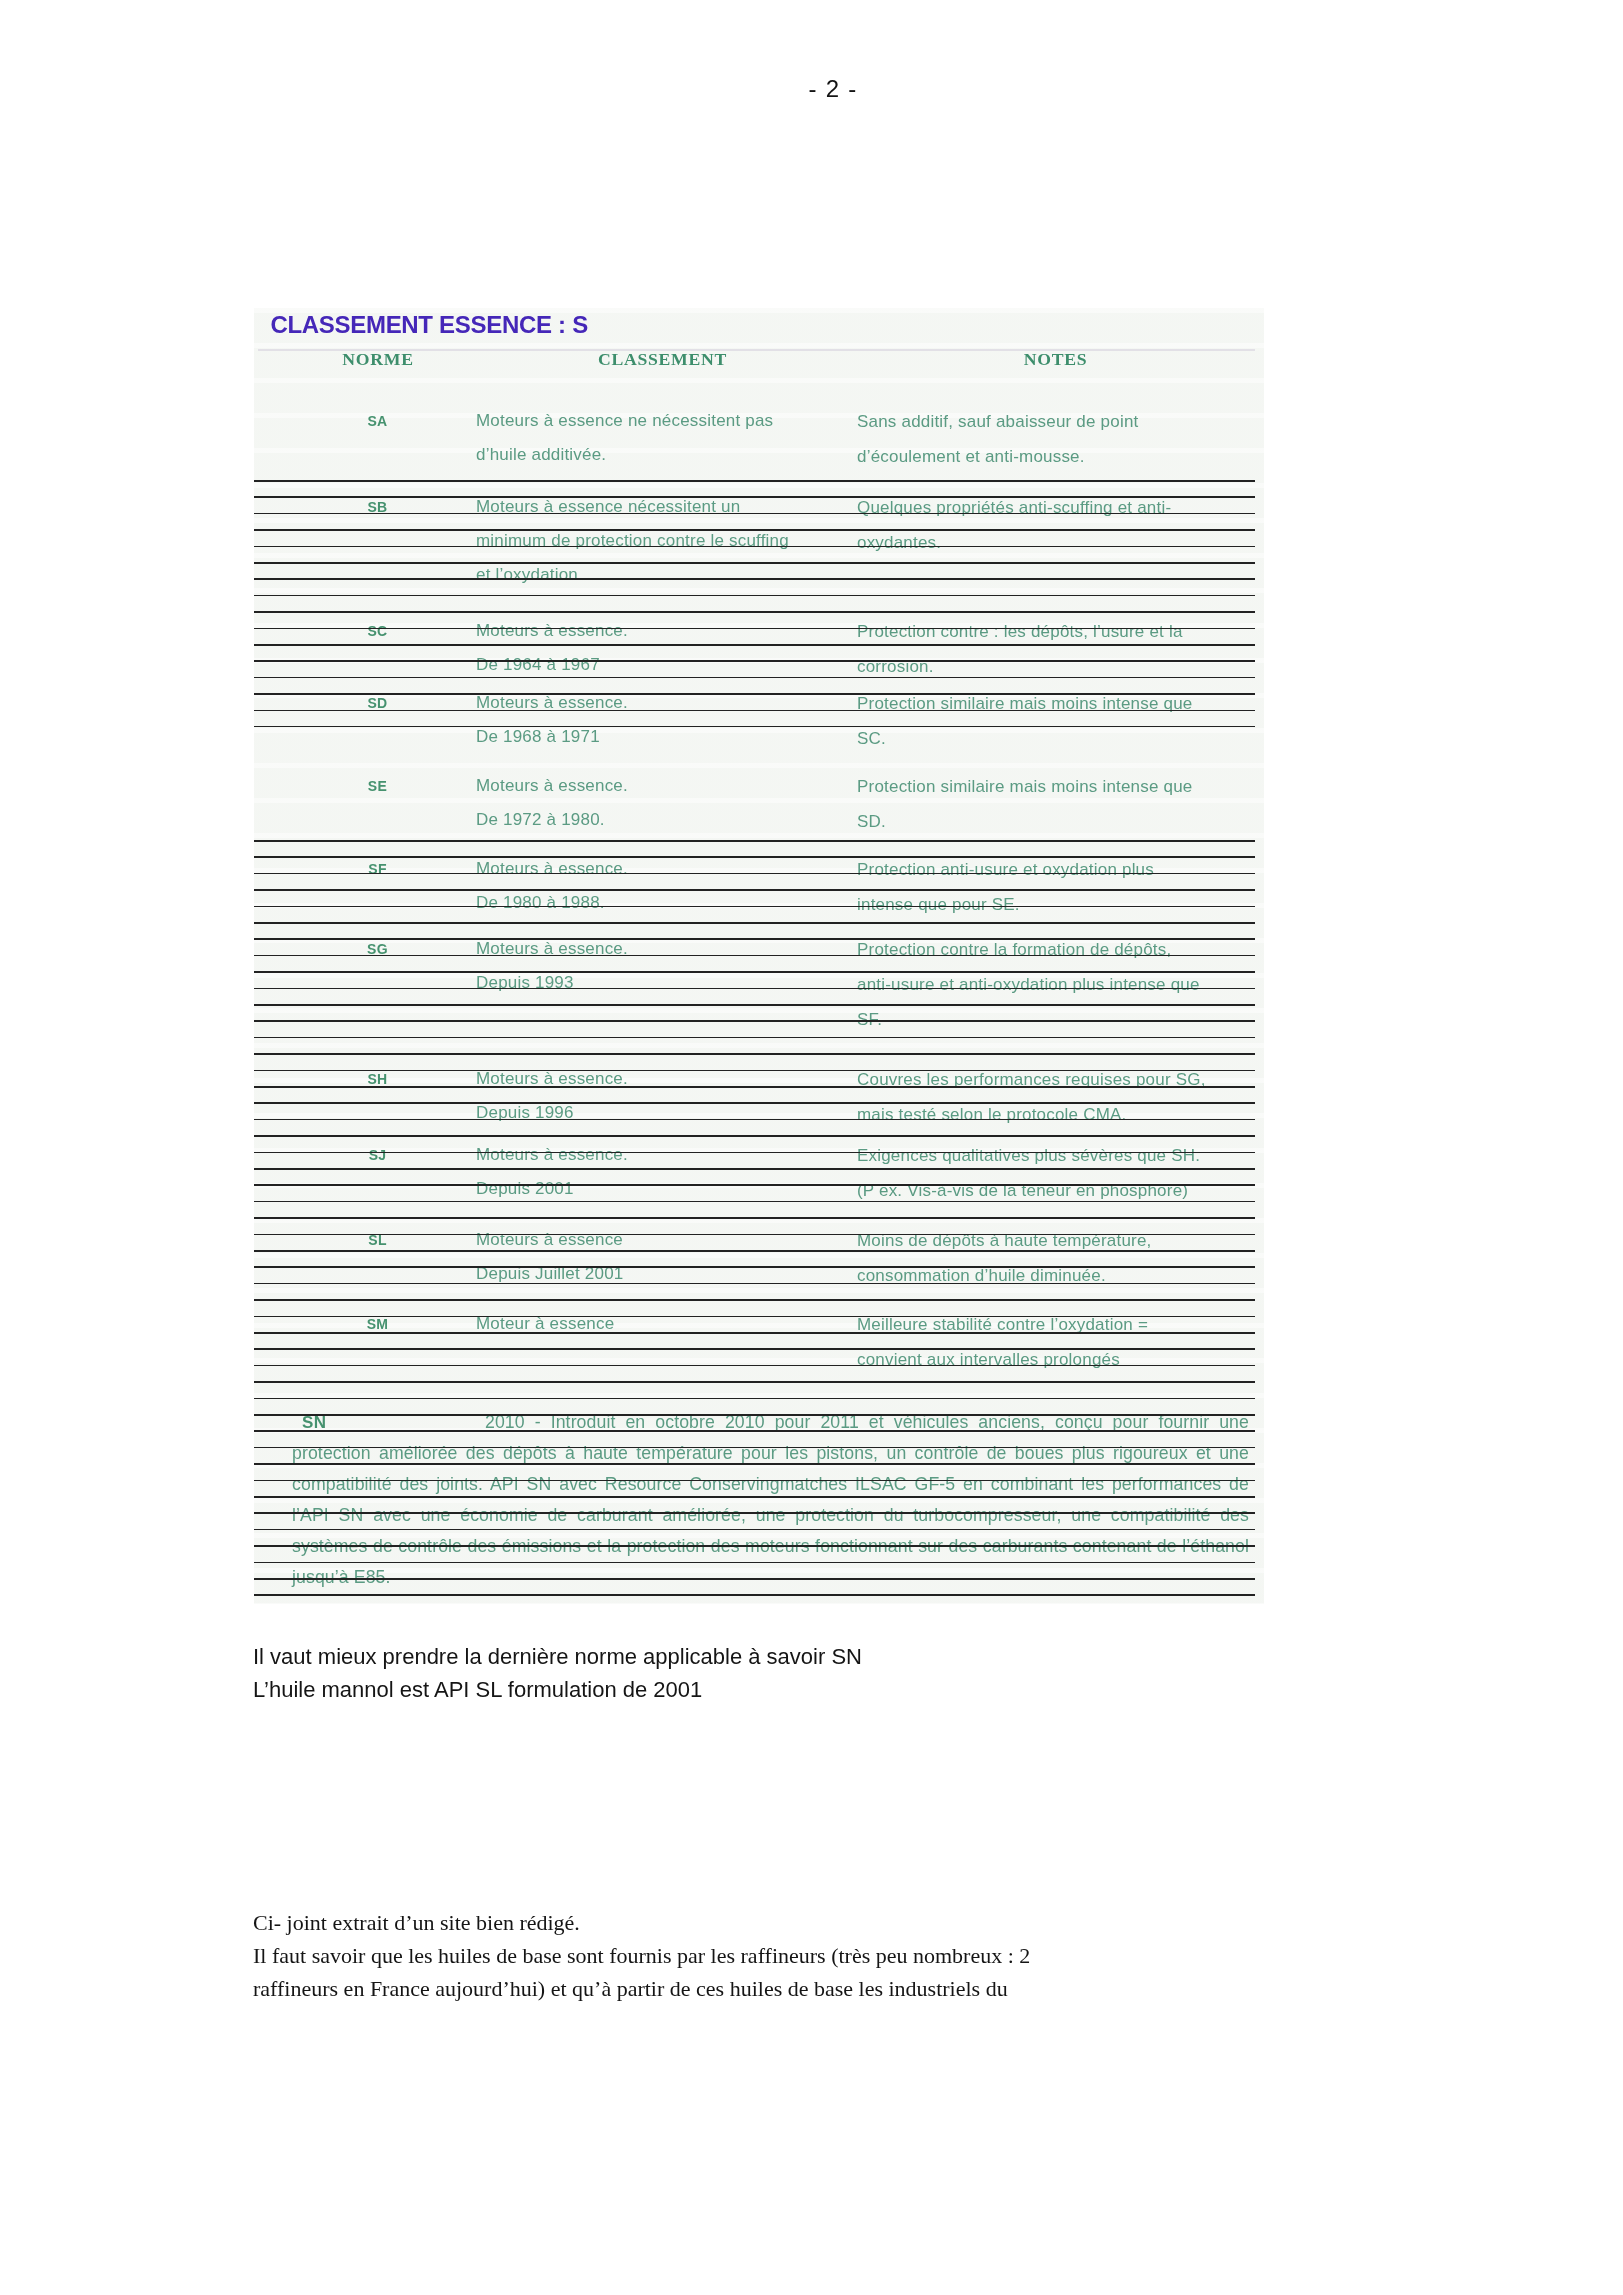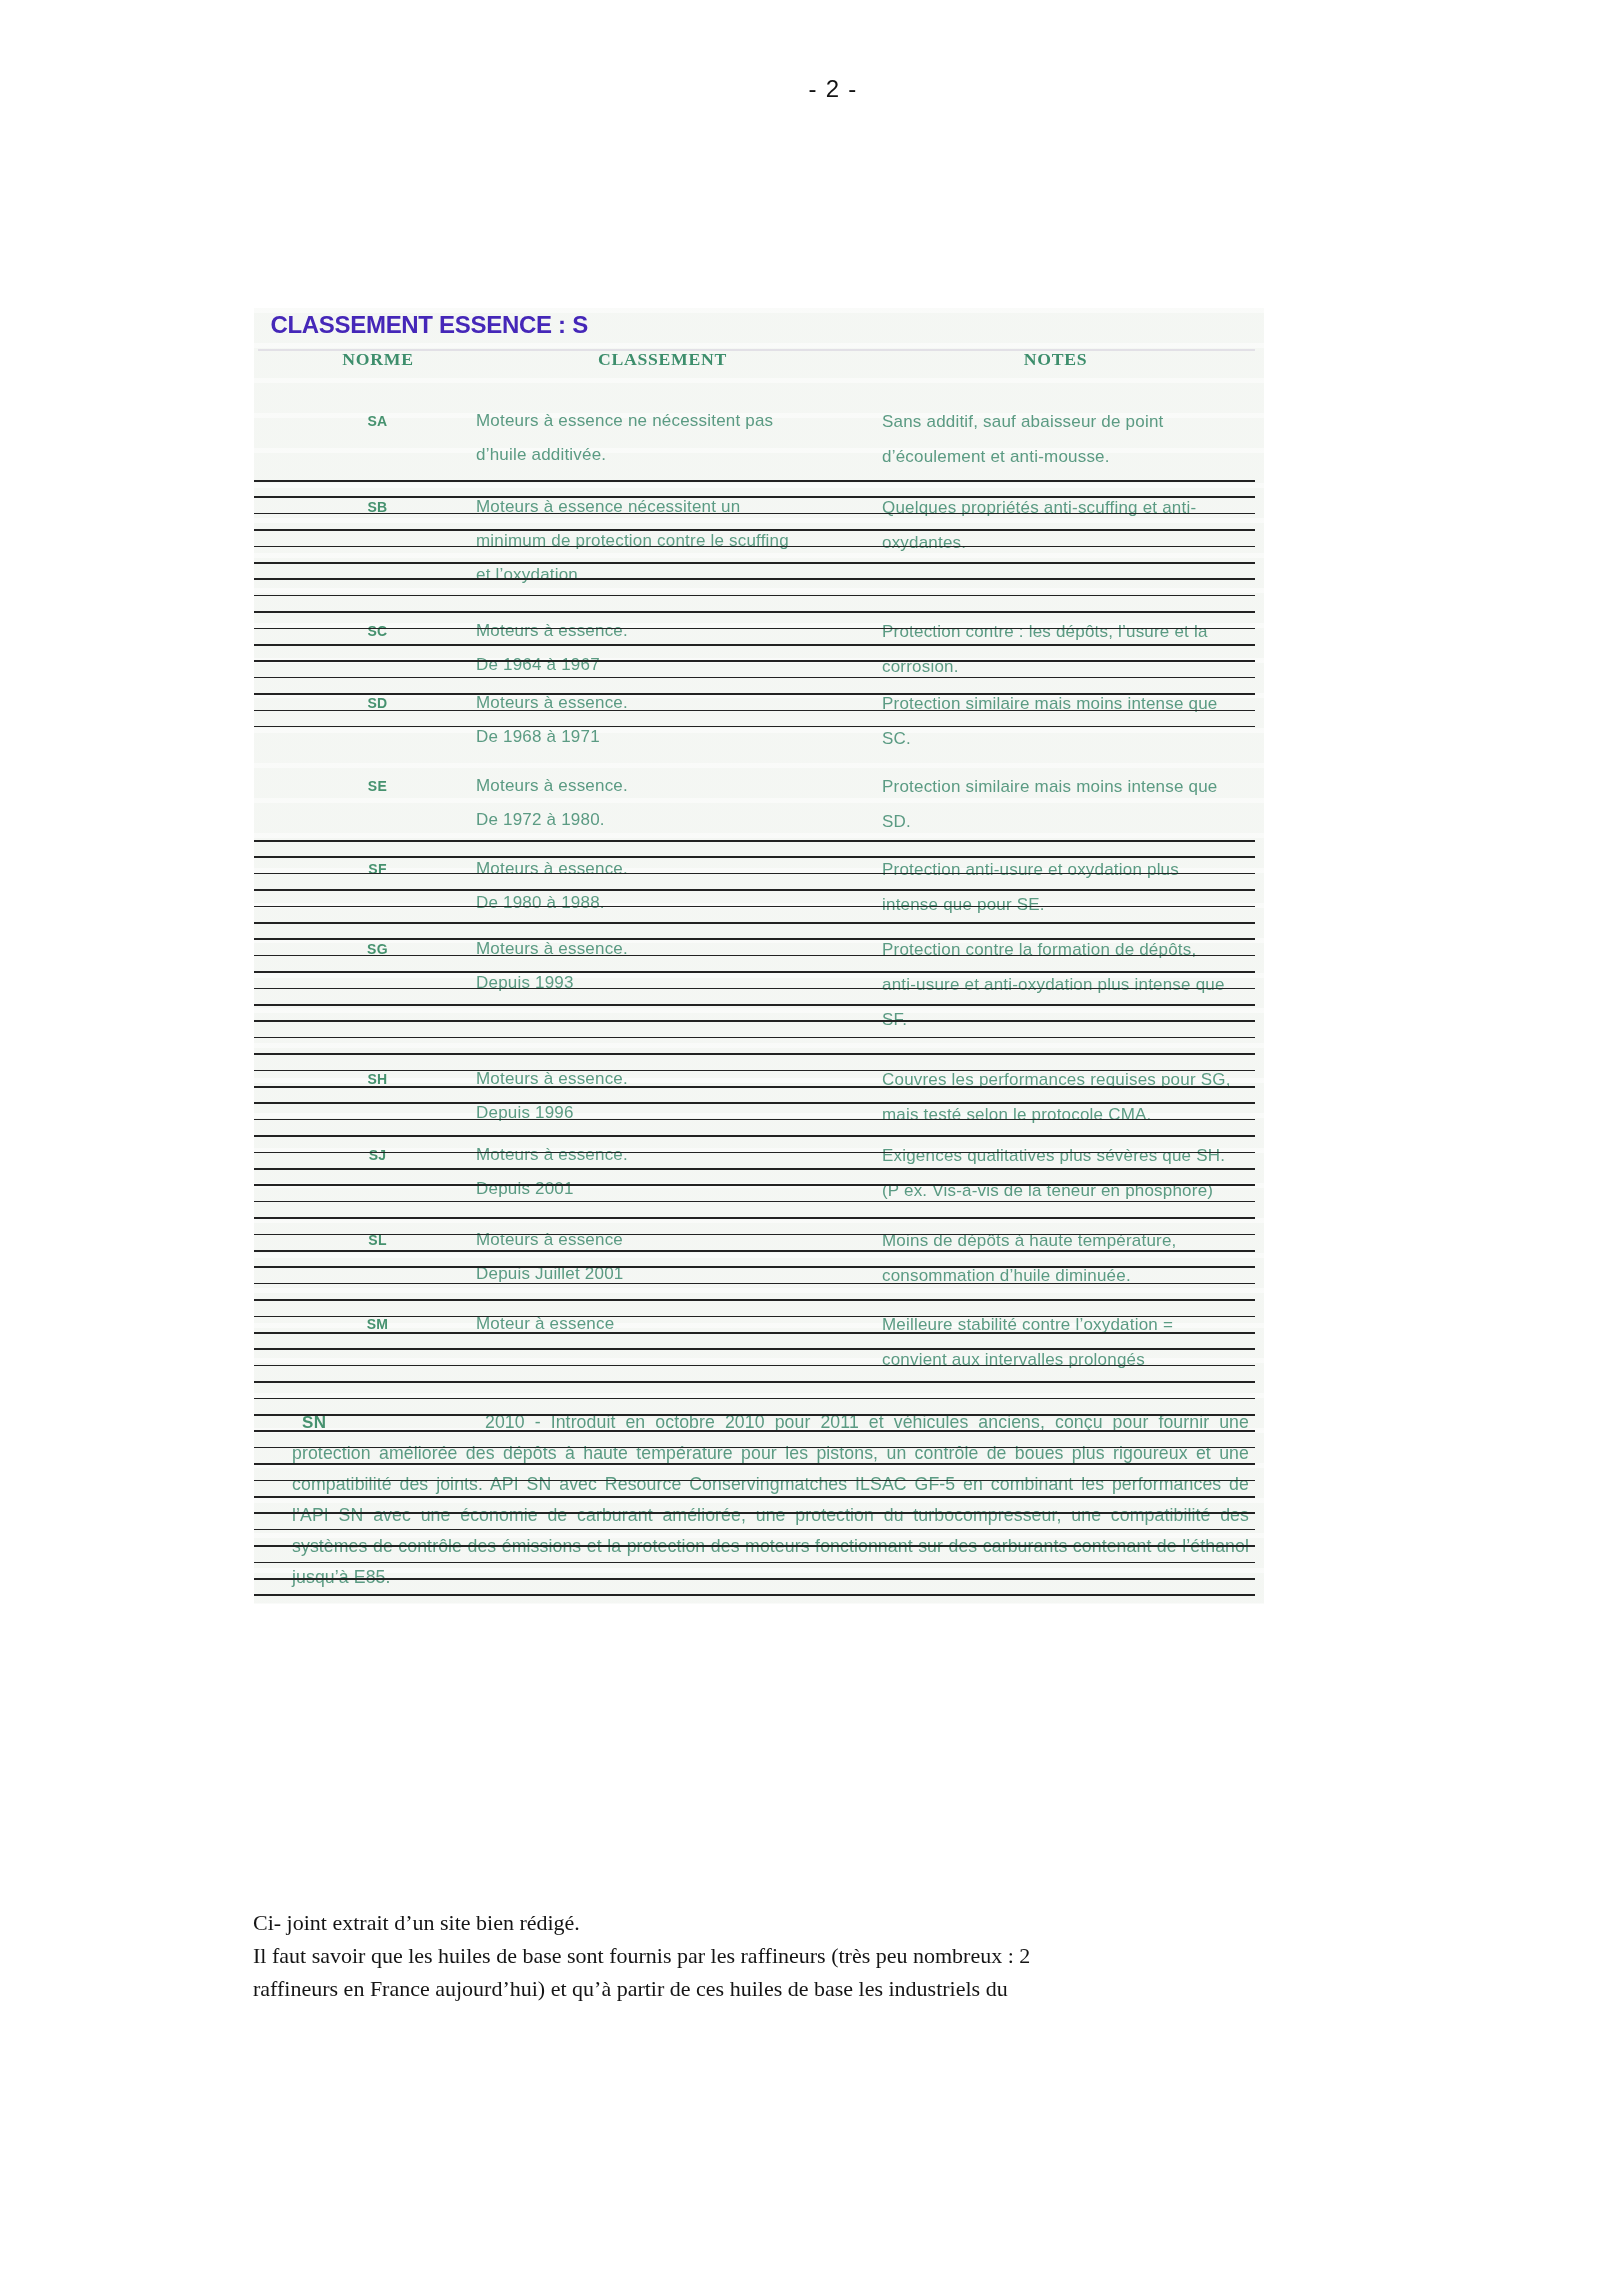--- a/index.html
+++ b/index.html
@@ -40,21 +40,21 @@
     position:absolute; left:84px; top:0; width:79px; text-align:center;
     font-size:14px; font-weight:bold; line-height:35px;
     color:#46926f; filter:blur(0.3px); letter-spacing:0.3px;
   }
   .t-row .util {
     position:absolute; left:222px; top:0; width:376px;
     font-size:17px; line-height:34px; white-space:pre-line;
     color:#5b9b83; filter:blur(0.3px); letter-spacing:0.2px;
   }
   .t-row .notes {
-    position:absolute; left:628px; top:0; width:406px;
+    position:absolute; left:603px; top:0; width:406px;
     font-size:17px; line-height:35px; white-space:pre-line;
     color:#5b9b83; filter:blur(0.3px); letter-spacing:0.2px;
   }
   .sn-row { position:absolute; left:0; top:1099px; width:1001px; }
   .sn-label {
     position:absolute; left:48px; top:0; font-size:17px; font-weight:bold;
     line-height:31px; color:#46926f; filter:blur(0.3px); letter-spacing:0.3px;
   }
   .sn-text {
     position:absolute; left:38px; top:0; width:957px;
@@ -186,18 +186,20 @@
     <div class="sn-row">
       <div class="sn-label">SN</div>
       <div class="sn-text">2010 - Introduit en octobre 2010 pour 2011 et véhicules anciens, conçu pour fournir une protection améliorée des dépôts à haute température pour les pistons, un contrôle de boues plus rigoureux et une compatibilité des joints. API SN avec Resource Conservingmatches ILSAC GF-5 en combinant les performances de l’API SN avec une économie de carburant améliorée, une protection du turbocompresseur, une compatibilité des systèmes de contrôle des émissions et la protection des moteurs fonctionnant sur des carburants contenant de l’éthanol jusqu’à E85.</div>
     </div>
 
     <div class="rules rules-a"></div>
     <div class="rules rules-b"></div>
 
   </div>
 
+  <div class="para para-1">Il vaut mieux prendre la dernière norme applicable à savoir SN
+L’huile mannol est API SL formulation de 2001</div>
   <div class="para para-3">Ci- joint extrait d’un site bien rédigé.
 Il faut savoir que les huiles de base sont fournis par les raffineurs (très peu nombreux :  2
 raffineurs en France aujourd’hui) et qu’à partir de ces huiles de base les industriels du</div>
 
 </div>
 
 
 </body></html>

